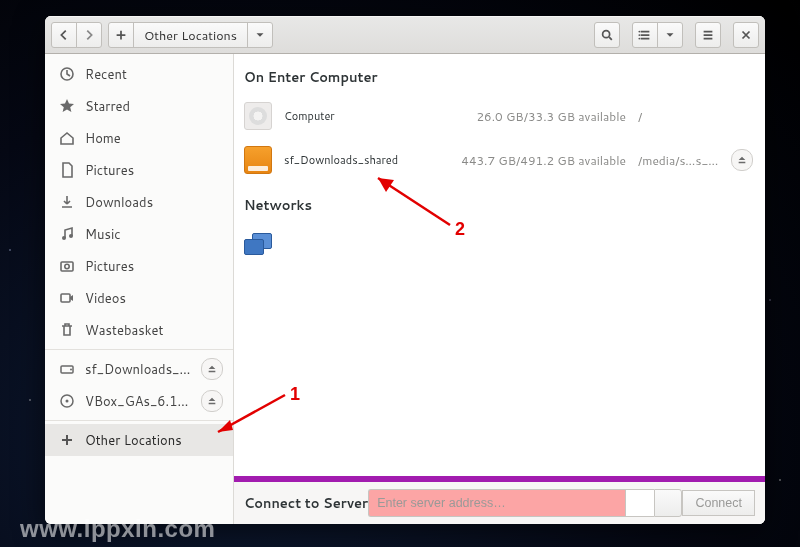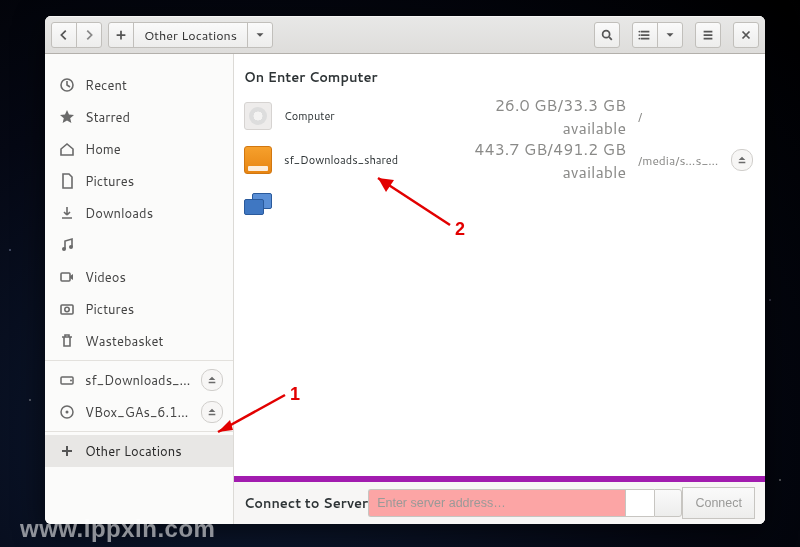--- a/index.html
+++ b/index.html
@@ -68,21 +68,21 @@
   .view-switch{margin-left:6px;}
   .menu-btn{margin-left:6px;}
   .close-btn{margin-left:6px;}
   
   .body{flex:1;display:flex;min-height:0;}
   .sidebar{
     width:188px;flex:0 0 188px;
     border-right:1px solid #dcdad6;
     background:#fbfbfa;
     display:flex;flex-direction:column;
-    padding-top:15px;
+    padding-top:4px;
     overflow:hidden;
   }
   .sb-item{
     display:flex;align-items:center;gap:10px;
     height:32px;padding:0 10px 0 14px;
     color:#444;cursor:default;
     font-size:13px;
   }
   .sb-item .sb-icon{width:16px;height:16px;flex:0 0 16px;color:#6a6a6a;display:flex;align-items:center;justify-content:center;}
   .sb-item .sb-icon svg{width:16px;height:16px;}
@@ -98,21 +98,21 @@
   .sb-sep{height:1px;background:#e3e1dd;margin:3px 0;}
   
   .main{flex:1;display:flex;flex-direction:column;background:#fff;min-width:0;}
   .section-title{font-weight:700;font-size:13px;color:#2e3436;padding:14px 16px 8px 10px;}
   .loc-row{
     display:flex;align-items:center;gap:12px;
     padding:5px 10px;height:34px;
   }
   .loc-icon{width:28px;height:28px;flex:0 0 28px;display:flex;align-items:center;justify-content:center;}
   .loc-name{flex:0 0 150px;font-size:11px;color:#2e3436;white-space:nowrap;overflow:hidden;text-overflow:ellipsis;}
-  .loc-avail{flex:0 0 180px;font-size:16px;color:#8a8a88;text-align:right;}
+  .loc-avail{flex:0 0 180px;font-size:12px;color:#8a8a88;text-align:right;}
   .loc-path{flex:1;font-size:12px;color:#8a8a88;white-space:nowrap;overflow:hidden;text-overflow:ellipsis;}
   .loc-eject{flex:0 0 24px;}
   .net-row{display:flex;align-items:center;gap:12px;padding:5px 10px;height:34px;}
   
   .disk{
     width:26px;height:26px;border-radius:3px;background:#eeeceb;border:1px solid #d6d3d1;position:relative;
   }
   .disk::after{content:"";position:absolute;inset:4px;border-radius:50%;background:radial-gradient(circle,#f4f3f2 35%,#ddd 36%,#ddd 100%);}
   .disk::before{content:"";position:absolute;left:50%;top:50%;width:4px;height:4px;margin:-2px 0 0 -2px;border-radius:50%;background:#bbb;}
   .ext-disk{
@@ -141,21 +141,21 @@
   .server-input::placeholder{color:#9a9a98;}
   .server-help{
     width:28px;border:1px solid #c7c5c1;border-right:none;background:#fff;
     display:flex;align-items:center;justify-content:center;color:#6a6a6a;
   }
   .server-drop{
     width:26px;border:1px solid #c7c5c1;background:linear-gradient(#fafafa,#ededec);
     border-radius:0 3px 3px 0;display:flex;align-items:center;justify-content:center;color:#555;
   }
   .connect-btn{
-    height:32px;padding:0 12px;border:1px solid #c7c5c1;border-radius:0;
+    height:26px;padding:0 12px;border:1px solid #c7c5c1;border-radius:0;
     background:linear-gradient(#fafafa,#ededec);color:#9a9a98;font-size:12.5px;
   }
   
   .anno{position:absolute;pointer-events:none;}
   .anno text{font:700 18px sans-serif;fill:#e20000;}
   .anno line{stroke:#e20000;stroke-width:2.5;}
   .anno polygon{fill:#e20000;}
   
   .watermark{
     position:absolute;left:20px;bottom:6px;
@@ -300,38 +300,39 @@
         <span class="sb-label">Downloads</span>
       </div>
       <div class="sb-item">
         <span class="sb-icon">
             <svg viewBox="0 0 16 16">
               <path d="M6 12V4l7-2v8" fill="none" stroke="#6a6a6a" stroke-width="1.6"></path>
               <circle cx="5" cy="12" r="2" fill="#6a6a6a"></circle>
               <circle cx="12" cy="10" r="2" fill="#6a6a6a"></circle>
             </svg>
           </span>
+        <span class="sb-label">Music</span>
+      </div>
+      <div class="sb-item">
+        <span class="sb-icon">
+            <svg viewBox="0 0 16 16">
+              <rect x="2" y="4" width="12" height="9" rx="1" fill="none" stroke="#6a6a6a" stroke-width="1.6"></rect>
+              <circle cx="8" cy="8.5" r="2.2" fill="none" stroke="#6a6a6a" stroke-width="1.6"></circle>
+            </svg>
+          </span>
+        <span class="sb-label">Pictures</span>
       </div>
       <div class="sb-item">
         <span class="sb-icon">
             <svg viewBox="0 0 16 16">
               <rect x="2" y="4" width="9" height="8" rx="1" fill="none" stroke="#6a6a6a" stroke-width="1.6"></rect>
               <path d="M11 7l3-2v6l-3-2z" fill="#6a6a6a"></path>
             </svg>
           </span>
         <span class="sb-label">Videos</span>
-      </div>
-      <div class="sb-item">
-        <span class="sb-icon">
-            <svg viewBox="0 0 16 16">
-              <rect x="2" y="4" width="12" height="9" rx="1" fill="none" stroke="#6a6a6a" stroke-width="1.6"></rect>
-              <circle cx="8" cy="8.5" r="2.2" fill="none" stroke="#6a6a6a" stroke-width="1.6"></circle>
-            </svg>
-          </span>
-        <span class="sb-label">Pictures</span>
       </div>
       <div class="sb-item">
         <span class="sb-icon">
             <svg viewBox="0 0 16 16">
               <path d="M3 4h10M5 4v9h6V4M6 4V2h4v2" fill="none" stroke="#6a6a6a" stroke-width="1.6"></path>
             </svg>
           </span>
         <span class="sb-label">Wastebasket</span>
       </div>
 
@@ -400,20 +401,21 @@
         <span class="loc-path">/media/s…s_shared</span>
         <span class="loc-eject">
           <span class="eject-btn">
             <span><svg viewBox="0 0 12 12">
                   <path d="M6 2l4 4H2zM2 8h8v2H2z" fill="#6b6b6b"></path>
                 </svg></span>
           </span>
         </span>
       </div>
 
+      <div class="section-title">Networks</div>
 
       <div class="net-row">
         <span class="loc-icon">
           <span class="net-icon">
               <span class="m m2"></span>
               <span class="m m1"></span>
             </span>
         </span>
       </div>
 

